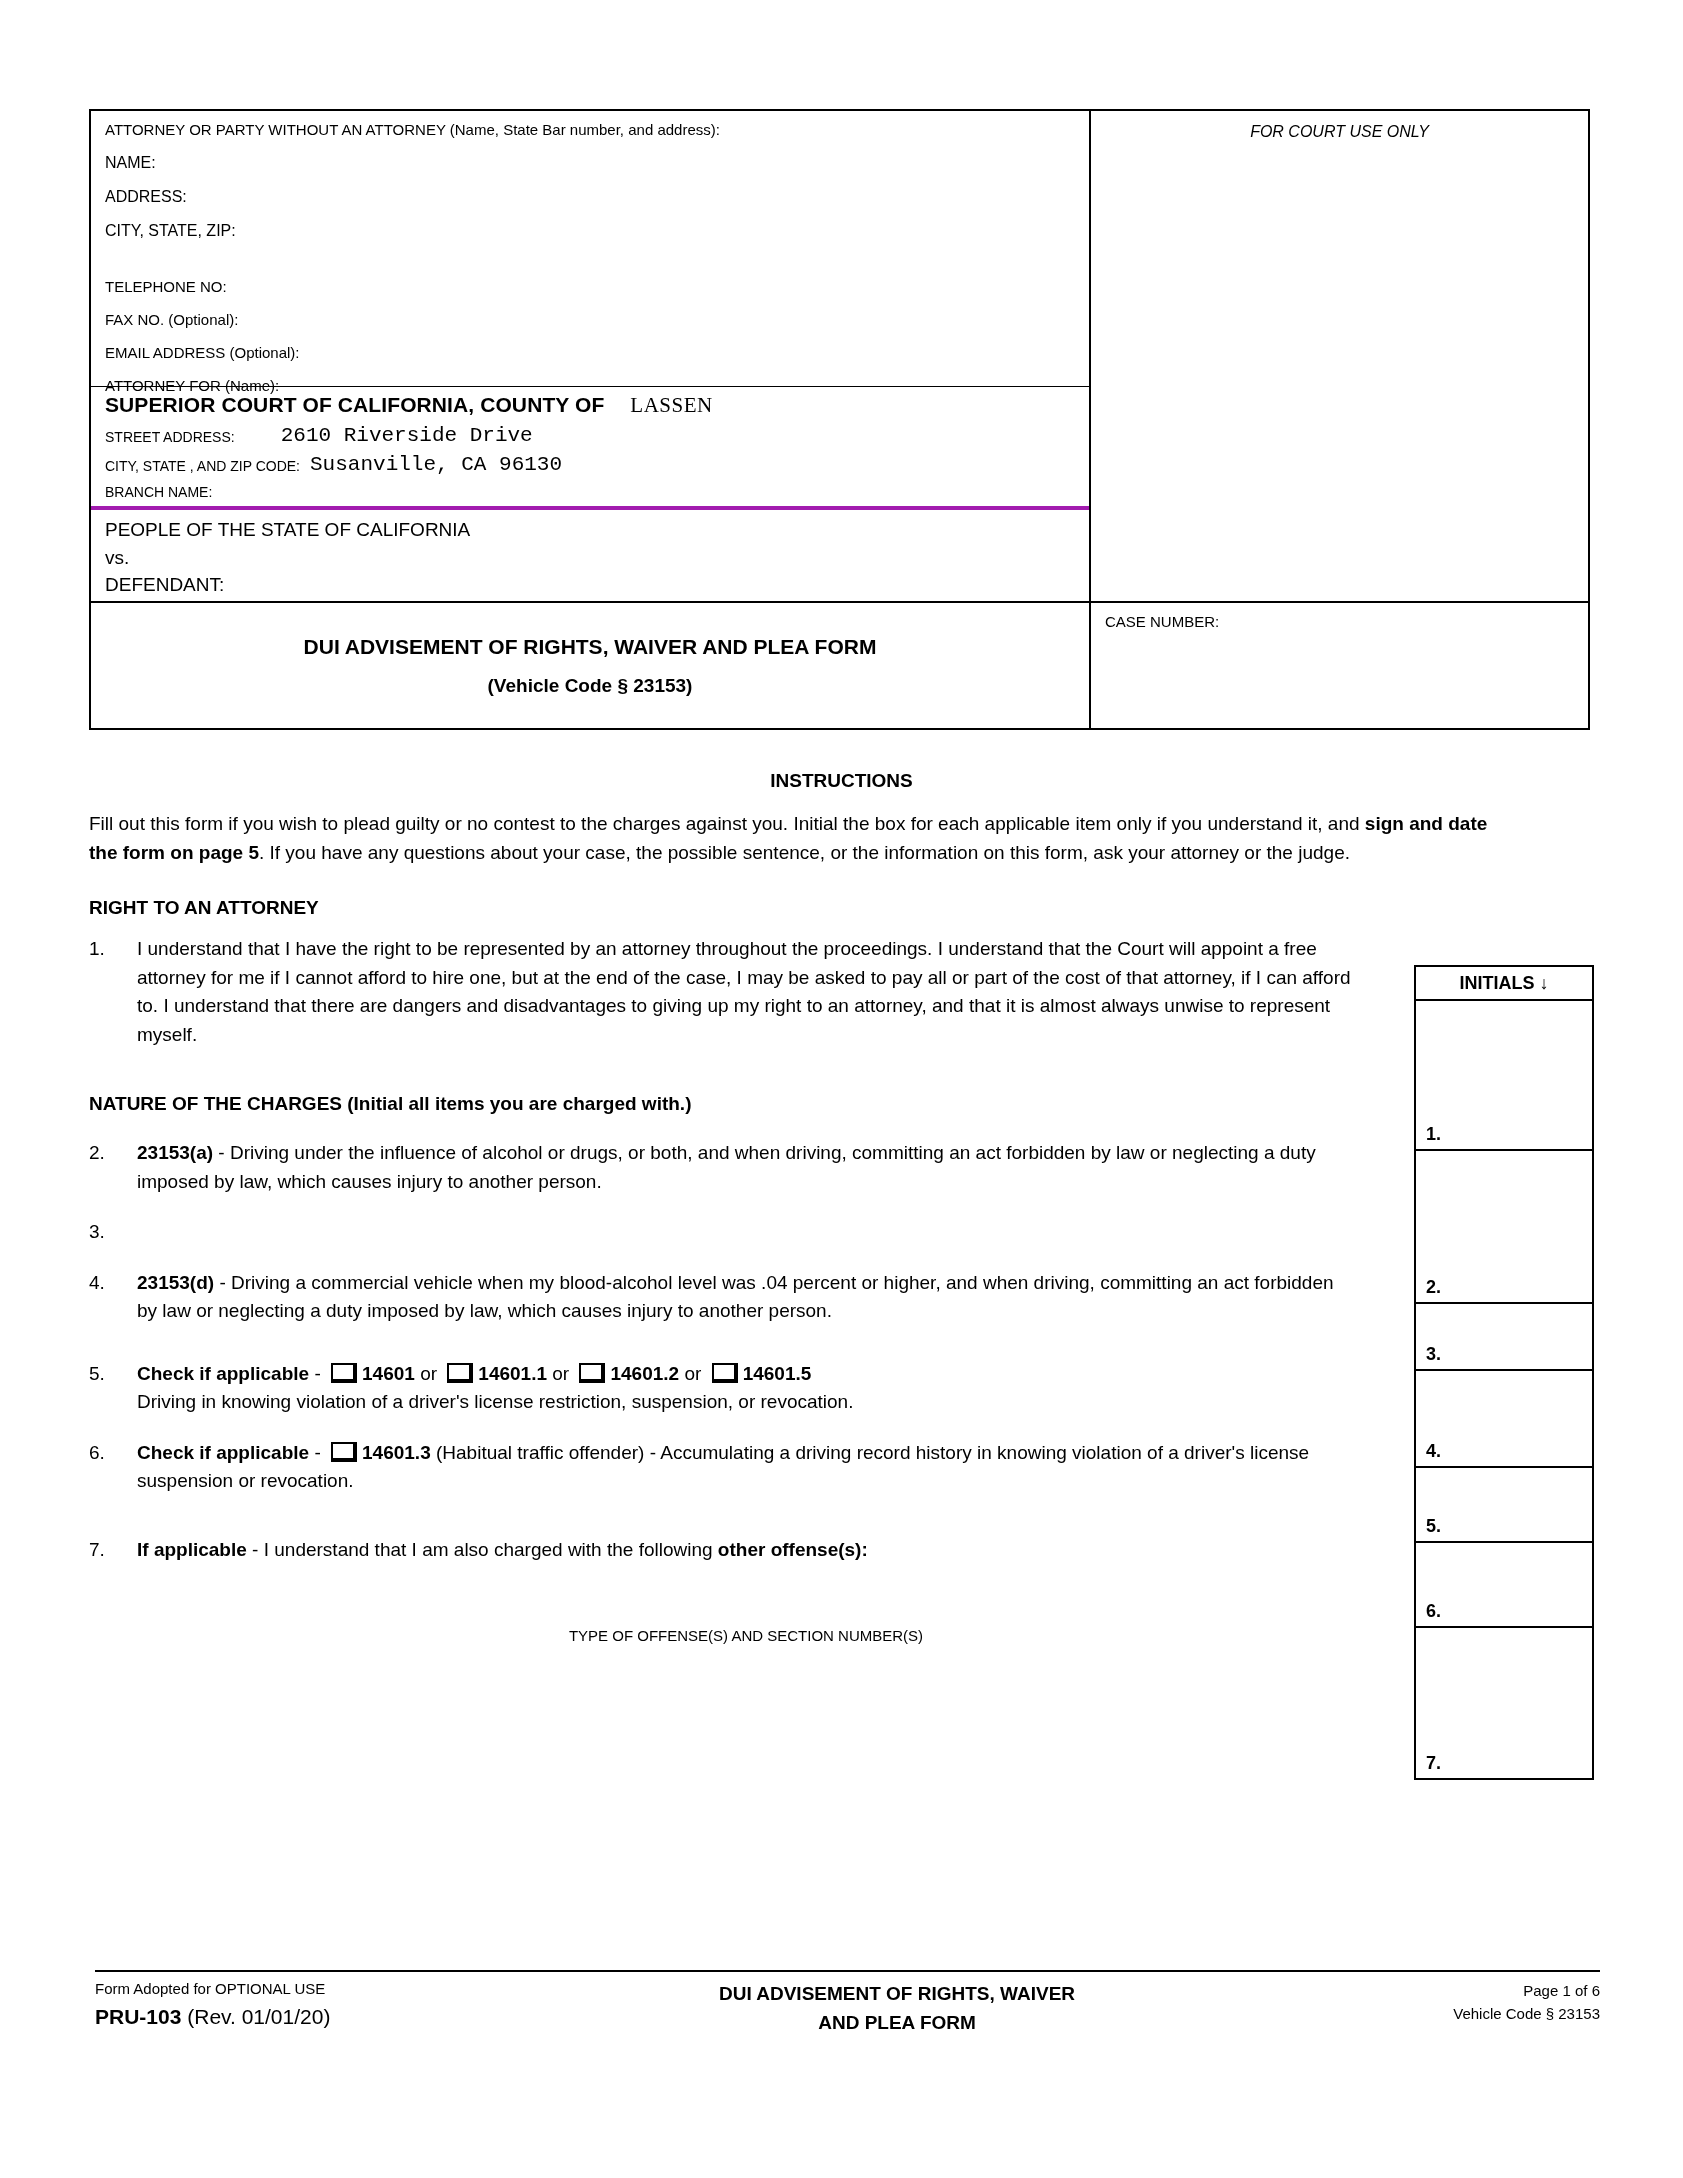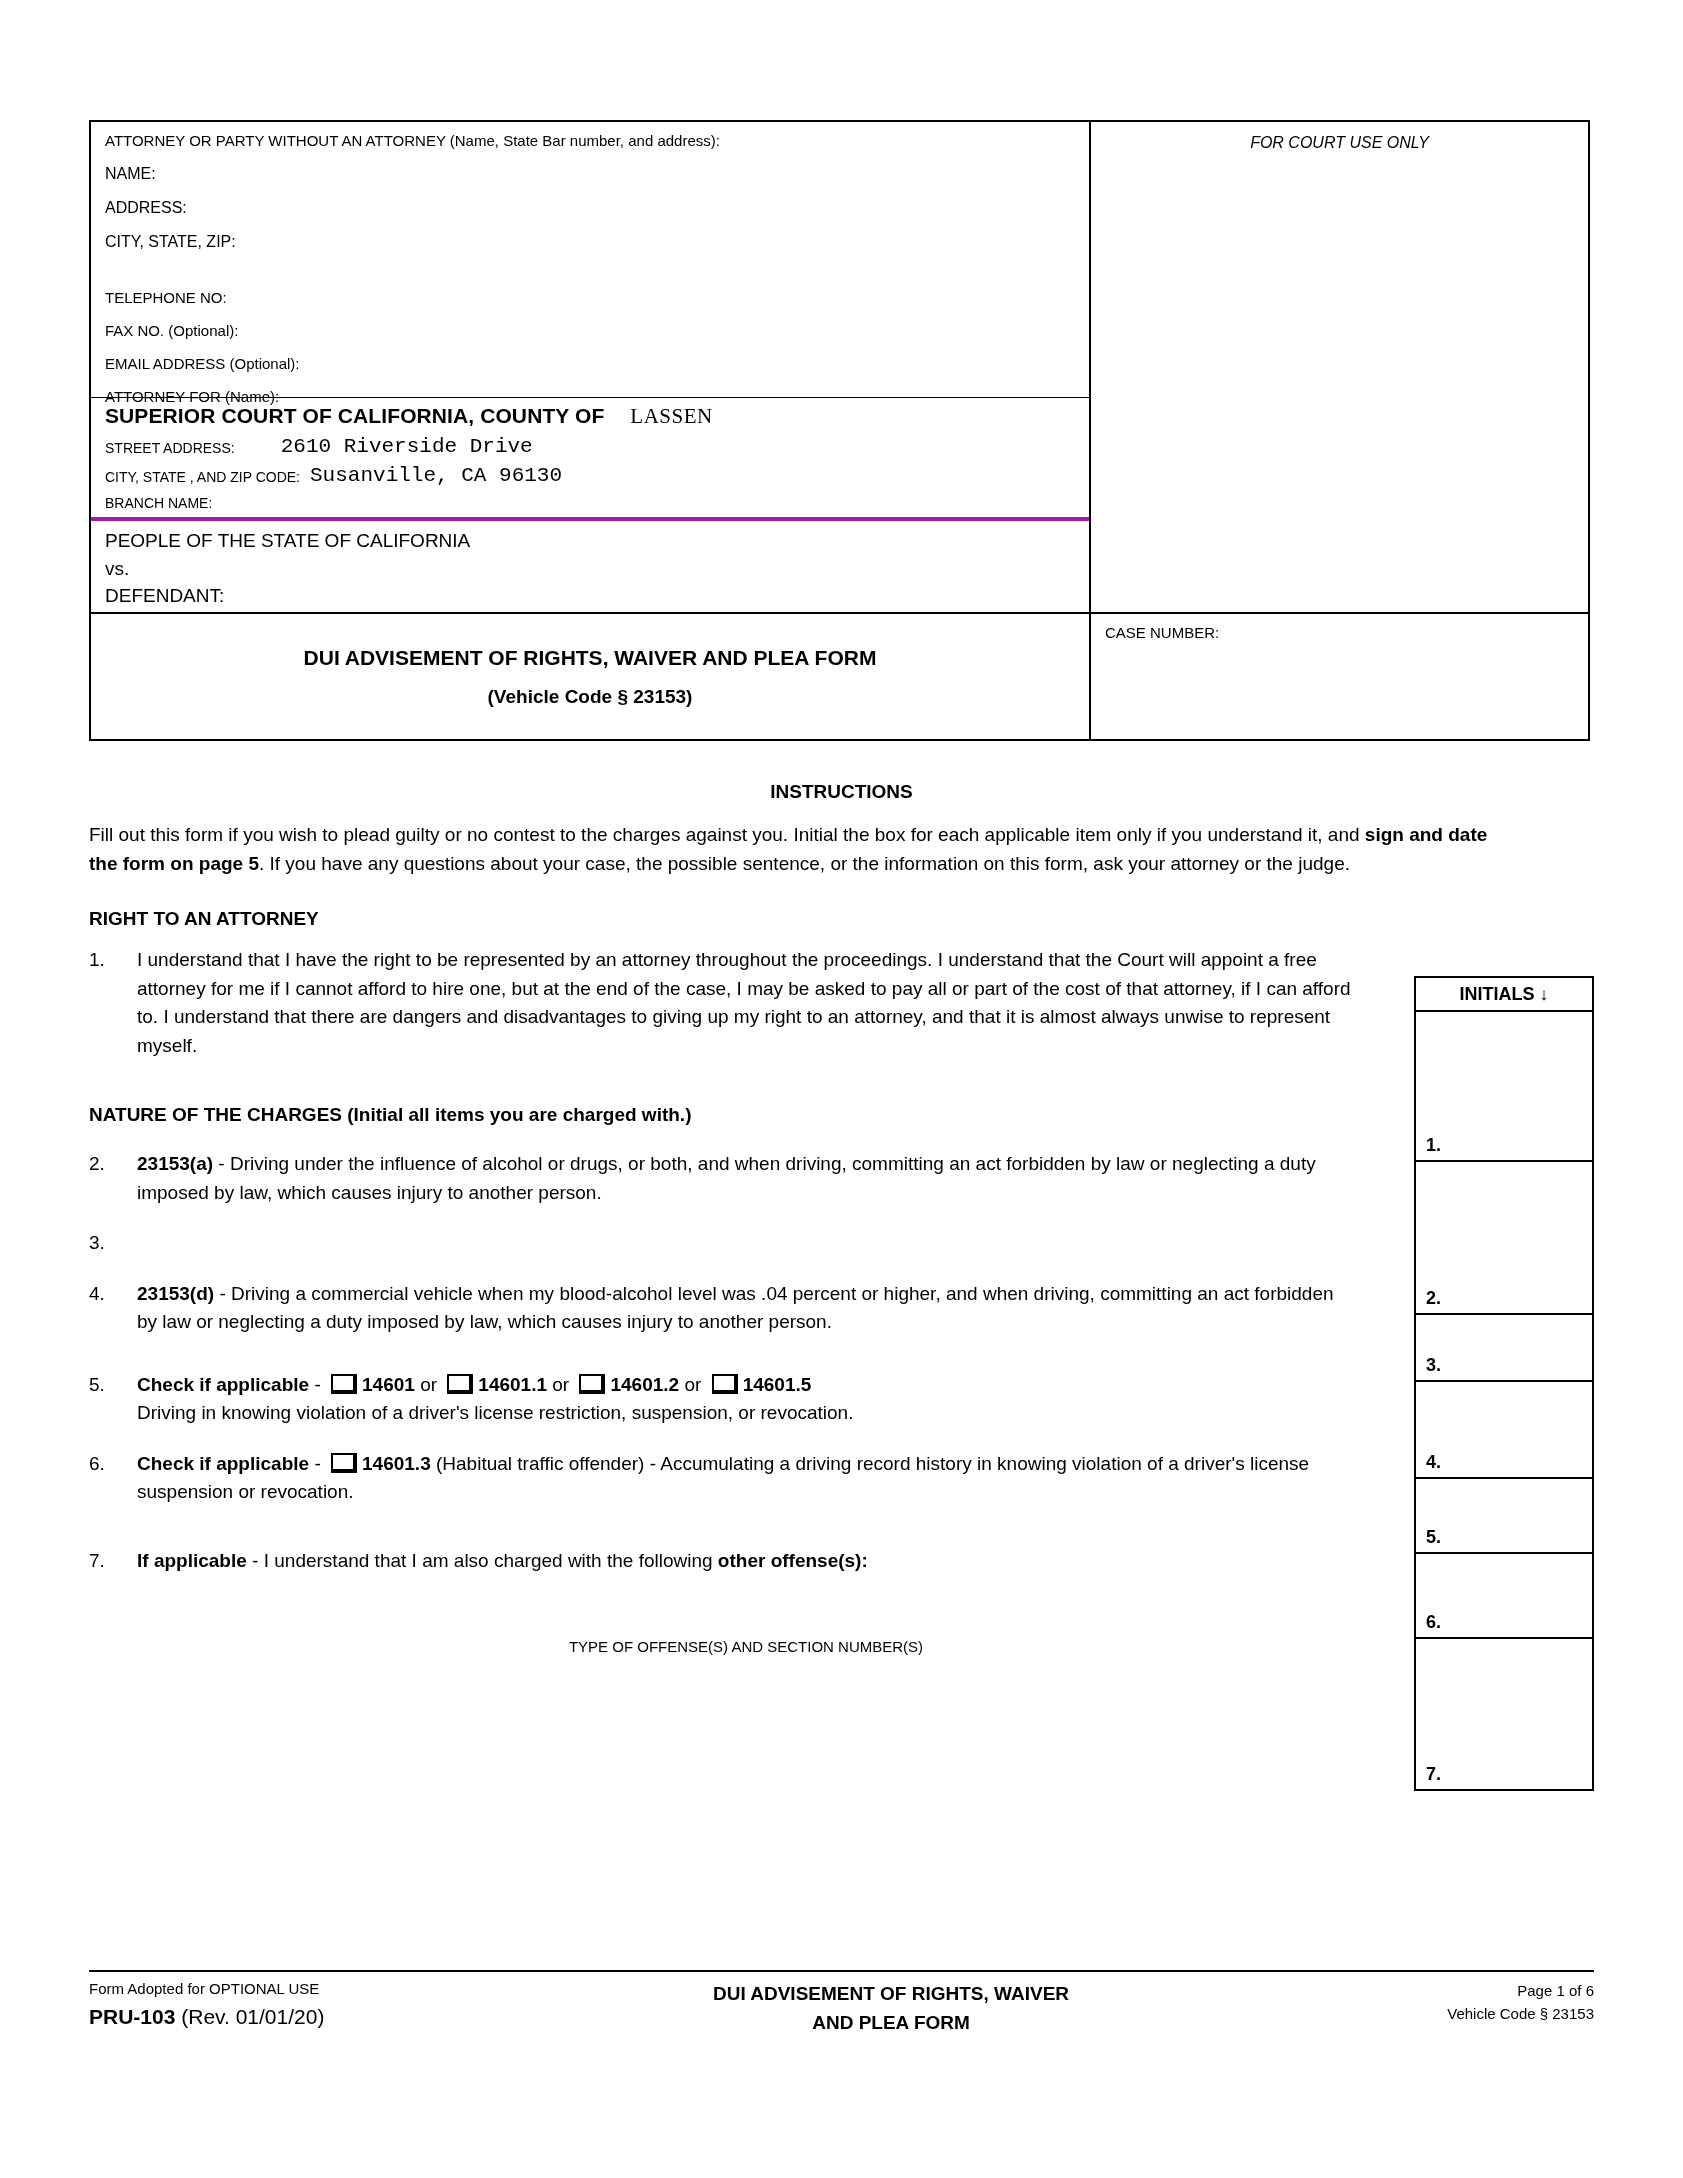--- a/index.html
+++ b/index.html
@@ -18,21 +18,21 @@
   .page {
     position: absolute;
     left: 0; top: 0;
     width: 1683px;
     height: 2178px;
     background: #fff;
   }
   .sheet {
     position: absolute;
     left: 89px;
-    top: 120px;
+    top: 109px;
     width: 1505px;
   }
 
   
   .caption {
     border: 2px solid #000;
     width: 1501px;
     box-sizing: border-box;
     display: flex;
     flex-direction: column;
@@ -230,21 +230,21 @@
     position: absolute;
     left: 10px;
     bottom: 4px;
     font-size: 18px;
     font-weight: bold;
   }
 
   
   .footer {
     position: absolute;
-    left: 89px;
+    left: 95px;
     top: 1970px;
     width: 1505px;
     border-top: 2px solid #000;
     padding-top: 8px;
     display: flex;
     justify-content: space-between;
     align-items: flex-start;
   }
   .foot-left { width: 426px; }
   .foot-l1 { font-size: 15px; }

